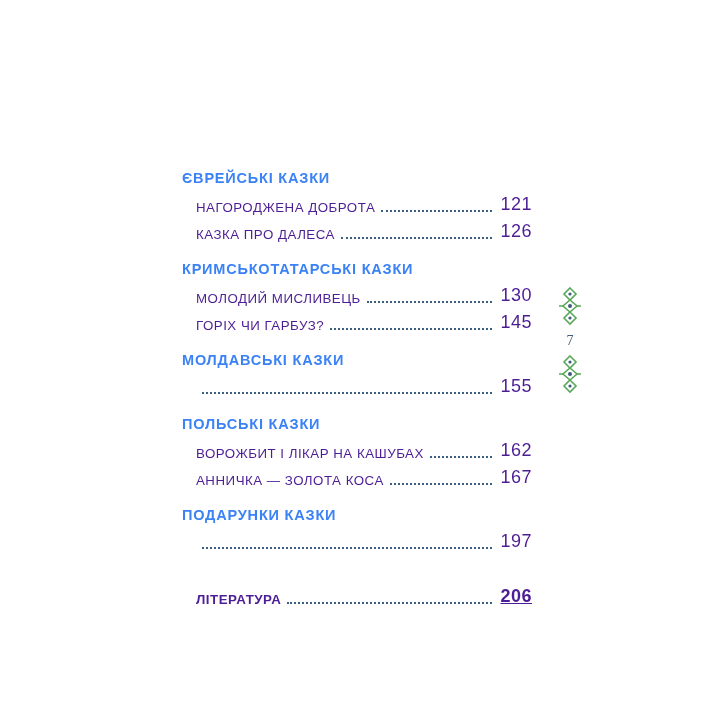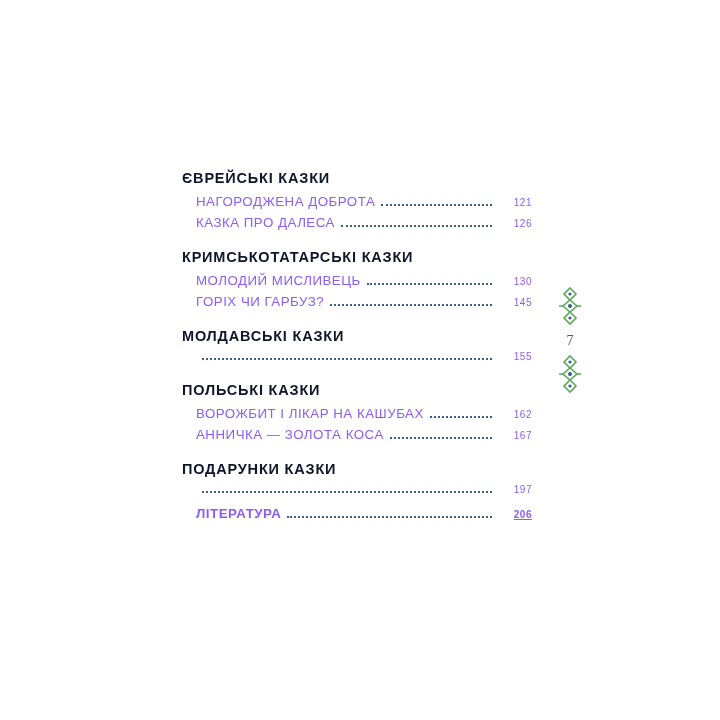--- a/index.html
+++ b/index.html
@@ -22,35 +22,35 @@
   .toc {
     position: absolute;
     left: 182px;
     top: 170px;
     width: 350px;
   }
   .section {
     margin-bottom: 2px;
   }
   .section-title {
-    color: #0f172a;
+    color: #3b82f6;
     font-size: 14.5px;
     font-weight: bold;
     letter-spacing: 0.8px;
     margin-top: 18px;
     margin-bottom: 7px;
     white-space: nowrap;
   }
   .section:first-child .section-title {
     margin-top: 0;
   }
   .entry {
     display: flex;
     align-items: flex-end;
-    color: #8b5cf6;
+    color: #4c1d95;
     font-size: 13.3px;
     letter-spacing: 0.5px;
     margin: 0 0 4px 14px;
     line-height: 1.28;
   }
   .entry-title {
     white-space: pre-line;
     flex: 0 0 auto;
     max-width: 250px;
   }
@@ -58,27 +58,27 @@
     flex: 1 1 auto;
     border-bottom: 2.2px dotted #3c5f7d;
     margin: 0 6px 4px 6px;
     min-width: 12px;
     height: 0;
   }
   .entry-page {
     flex: 0 0 auto;
     width: 34px;
     text-align: right;
-    font-size: 10px;
+    font-size: 18px;
   }
   .entry.two-line .leader {
     margin-bottom: 4px;
   }
   .final-entry {
-    margin-top: 8px;
+    margin-top: 32px;
     font-weight: bold;
   }
   .final-entry .entry-title {
     font-weight: bold;
   }
   .final-entry .entry-page {
     font-weight: bold;
     text-decoration: underline;
   }
   .final-entry .leader {

